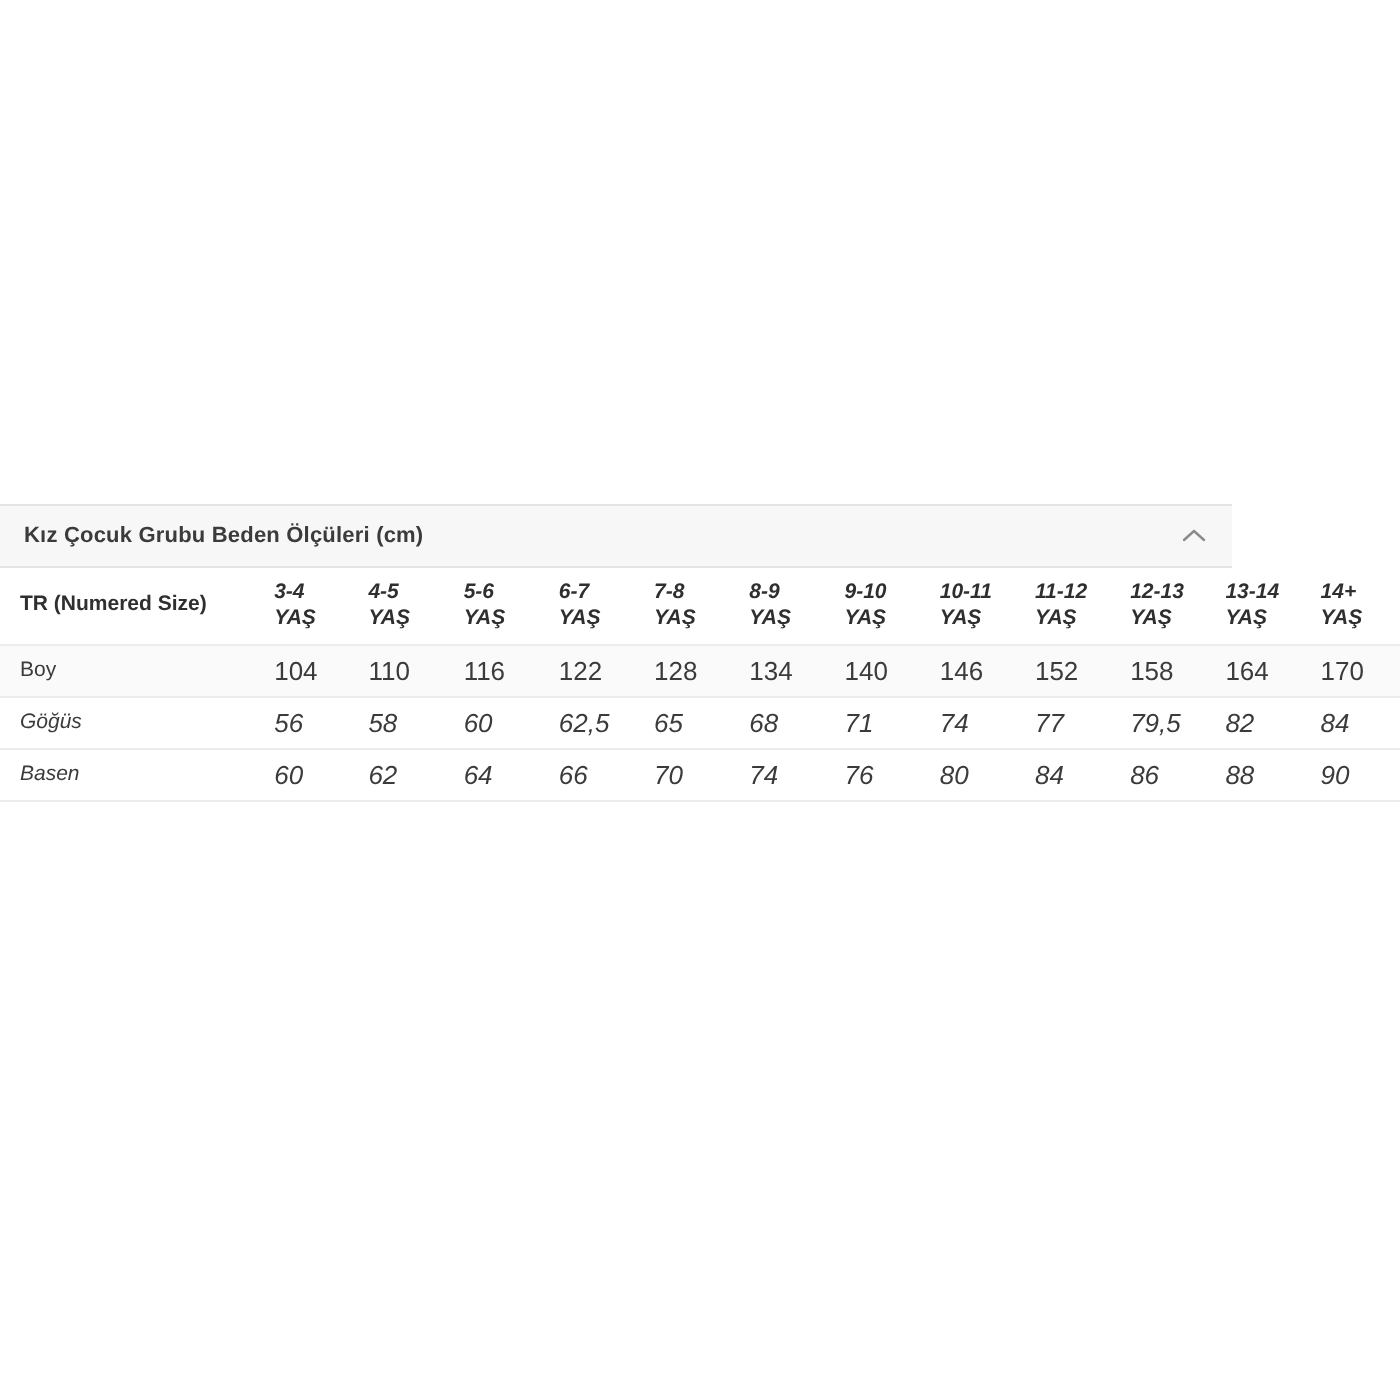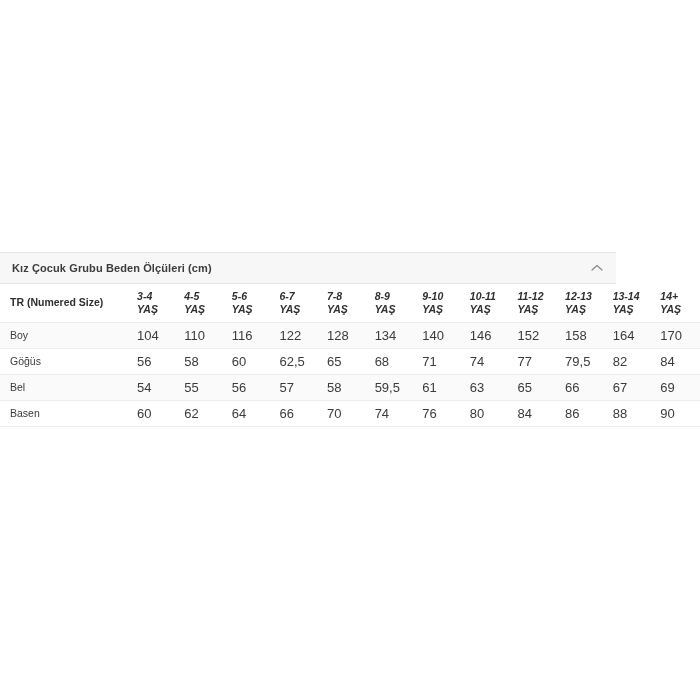--- a/index.html
+++ b/index.html
@@ -119,20 +119,21 @@
     font-size: 13px;
     color: #3b3b3b;
     box-sizing: border-box;
   }
 
   tbody tr.shaded td {
     background: #fafafa;
   }
   tbody tr.plain td {
     background: #ffffff;
+    font-style: italic;
   }
 
   
   tbody td.row-label, thead th.row-label-head {
     border-right: 1px solid transparent;
   }
 </style>
 </head>
 <body>
 
@@ -242,35 +243,20 @@
           <td class="val">62,5</td>
           <td class="val">65</td>
           <td class="val">68</td>
           <td class="val">71</td>
           <td class="val">74</td>
           <td class="val">77</td>
           <td class="val">79,5</td>
           <td class="val">82</td>
           <td class="val">84</td>
         </tr>
-        <tr class="shaded">
-          <td class="row-label">Bel</td>
-          <td class="val">54</td>
-          <td class="val">55</td>
-          <td class="val">56</td>
-          <td class="val">57</td>
-          <td class="val">58</td>
-          <td class="val">59,5</td>
-          <td class="val">61</td>
-          <td class="val">63</td>
-          <td class="val">65</td>
-          <td class="val">66</td>
-          <td class="val">67</td>
-          <td class="val">69</td>
-        </tr>
         <tr class="plain">
           <td class="row-label">Basen</td>
           <td class="val">60</td>
           <td class="val">62</td>
           <td class="val">64</td>
           <td class="val">66</td>
           <td class="val">70</td>
           <td class="val">74</td>
           <td class="val">76</td>
           <td class="val">80</td>

